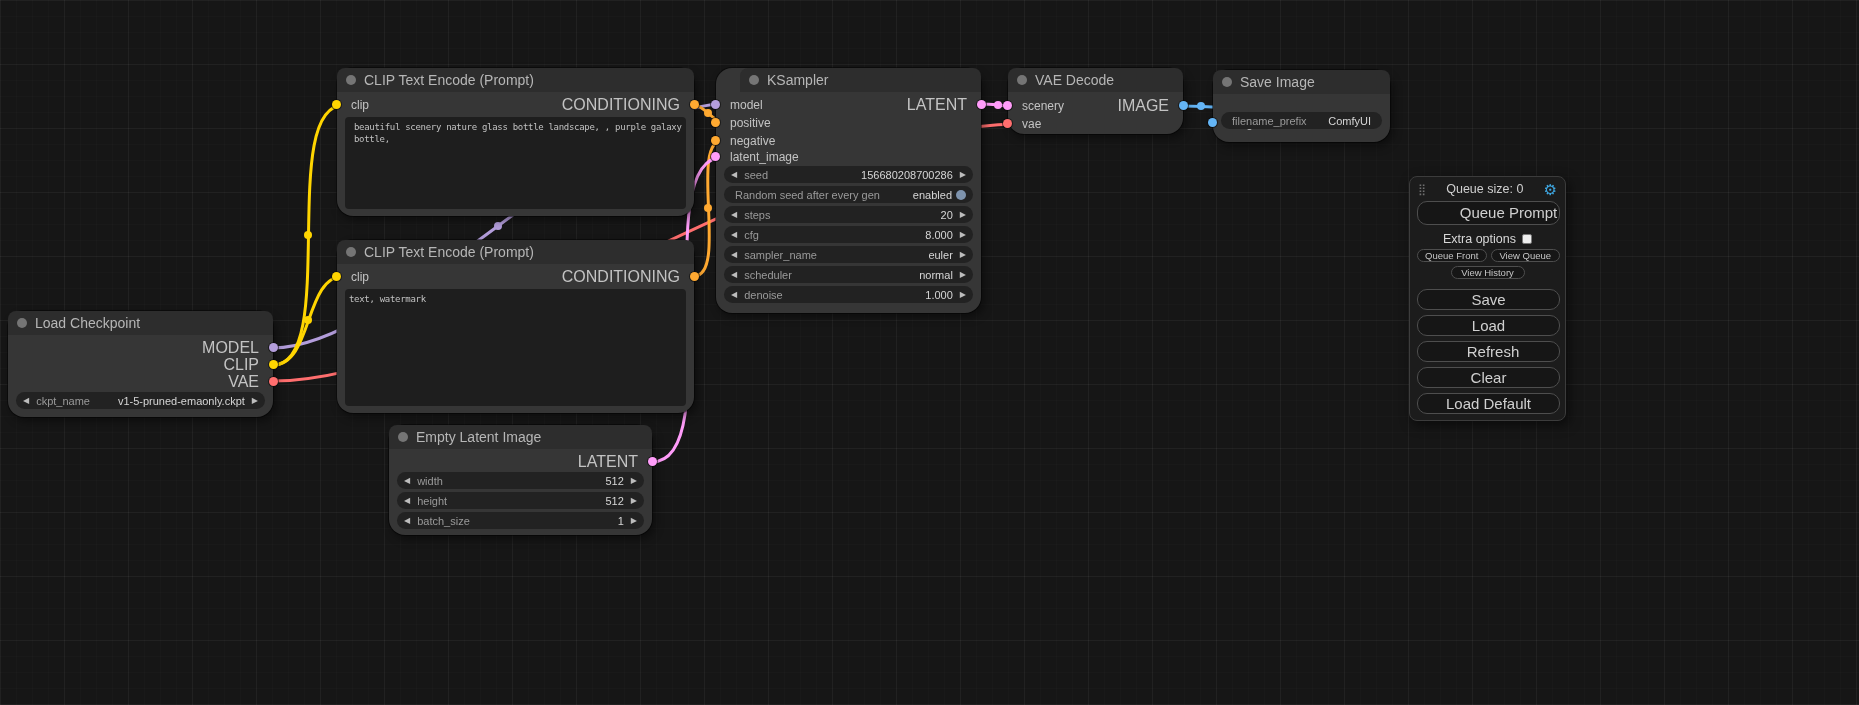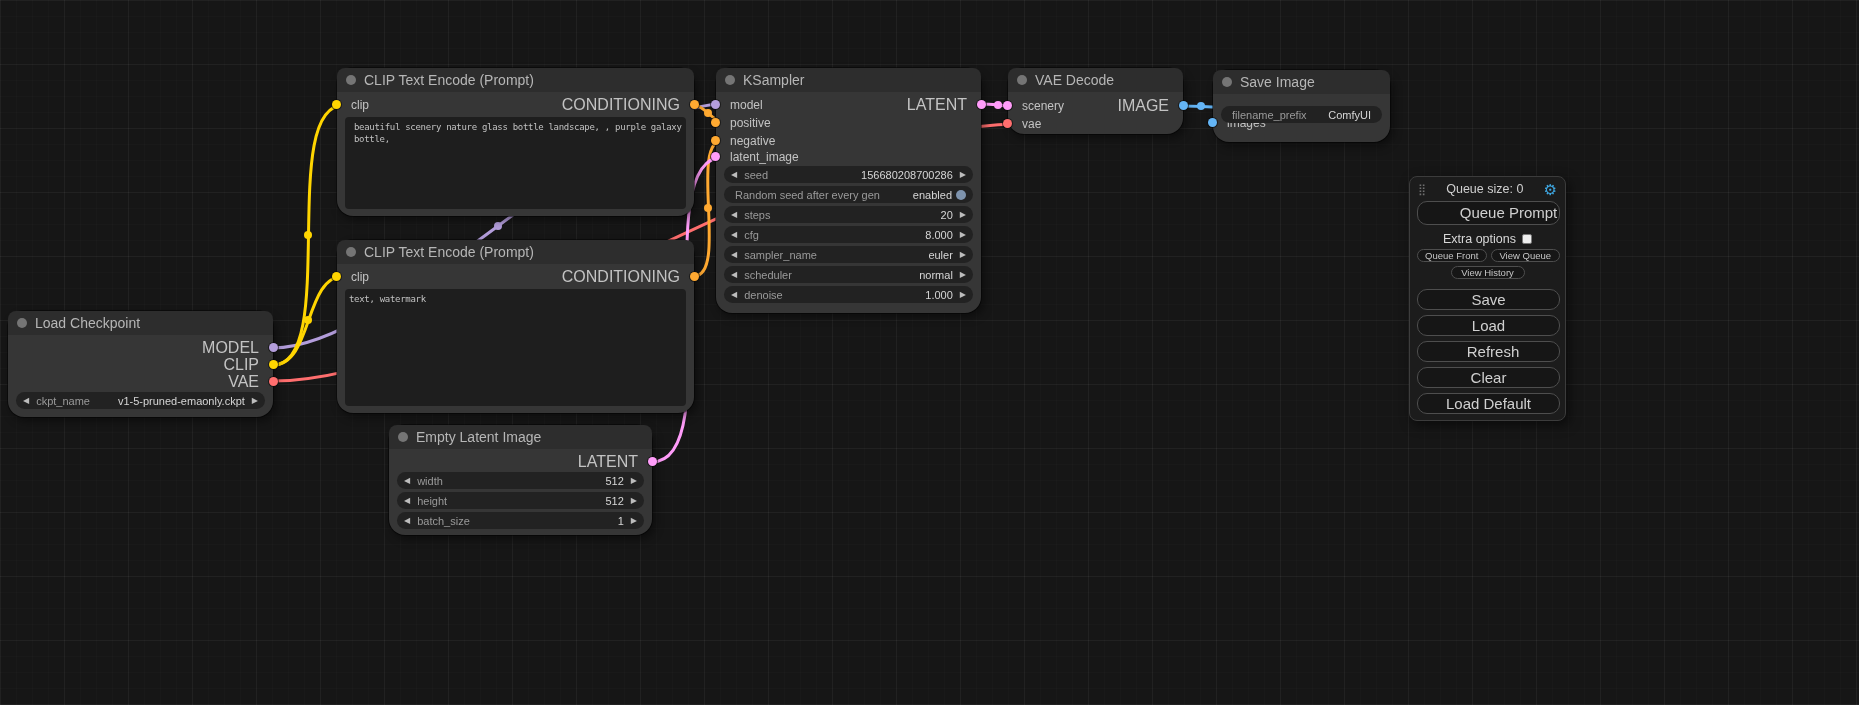--- a/index.html
+++ b/index.html
@@ -171,21 +171,21 @@
   </div>
   <div class="slot-row" style="top:28px;">
     <span class="dot in" style="background-color: rgb(255, 213, 0);"></span>
     <span class="in-label">clip</span>
     <span class="out-label">CONDITIONING</span>
     <span class="dot out" style="background-color: rgb(255, 169, 49);"></span>
   </div>
   <div class="prompt-box" style="top:49px; height:117px;">text, watermark</div>
 </div>
 
-<div class="node" style="left:716px; top:68px; width:265px; height:245px;">
+<div class="node" style="left:716px; top:68px; width:265px; height:245px;padding-left:24px;">
   <div class="node-title">
     <span class="collapse-dot"></span>
     <span>KSampler</span>
   </div>
   <div class="slot-row" style="top:28px;">
     <span class="dot in" style="background-color: rgb(179, 157, 219);"></span>
     <span class="in-label">model</span>
     <span class="out-label">LATENT</span>
     <span class="dot out" style="background-color: rgb(255, 156, 249);"></span>
   </div>
@@ -264,21 +264,21 @@
 
 <div class="node" style="left:1213px; top:70px; width:177px; height:72px;">
   <div class="node-title">
     <span class="collapse-dot"></span>
     <span>Save Image</span>
   </div>
   <div class="slot-row" style="top:44px;align-items:center;">
     <span class="dot in" style="background-color: rgb(100, 181, 246);"></span>
     <span class="in-label">images</span>
   </div>
-  <div class="widget no-arrows" style="top:36px;text-align:center;">
+  <div class="widget no-arrows" style="top:42px;text-align:center;">
     <span class="wname">filename_prefix</span>
     <span class="wvalue">ComfyUI</span>
   </div>
 </div>
 
 <div class="node" style="left:389px; top:425px; width:263px; height:110px;">
   <div class="node-title">
     <span class="collapse-dot"></span>
     <span>Empty Latent Image</span>
   </div>

